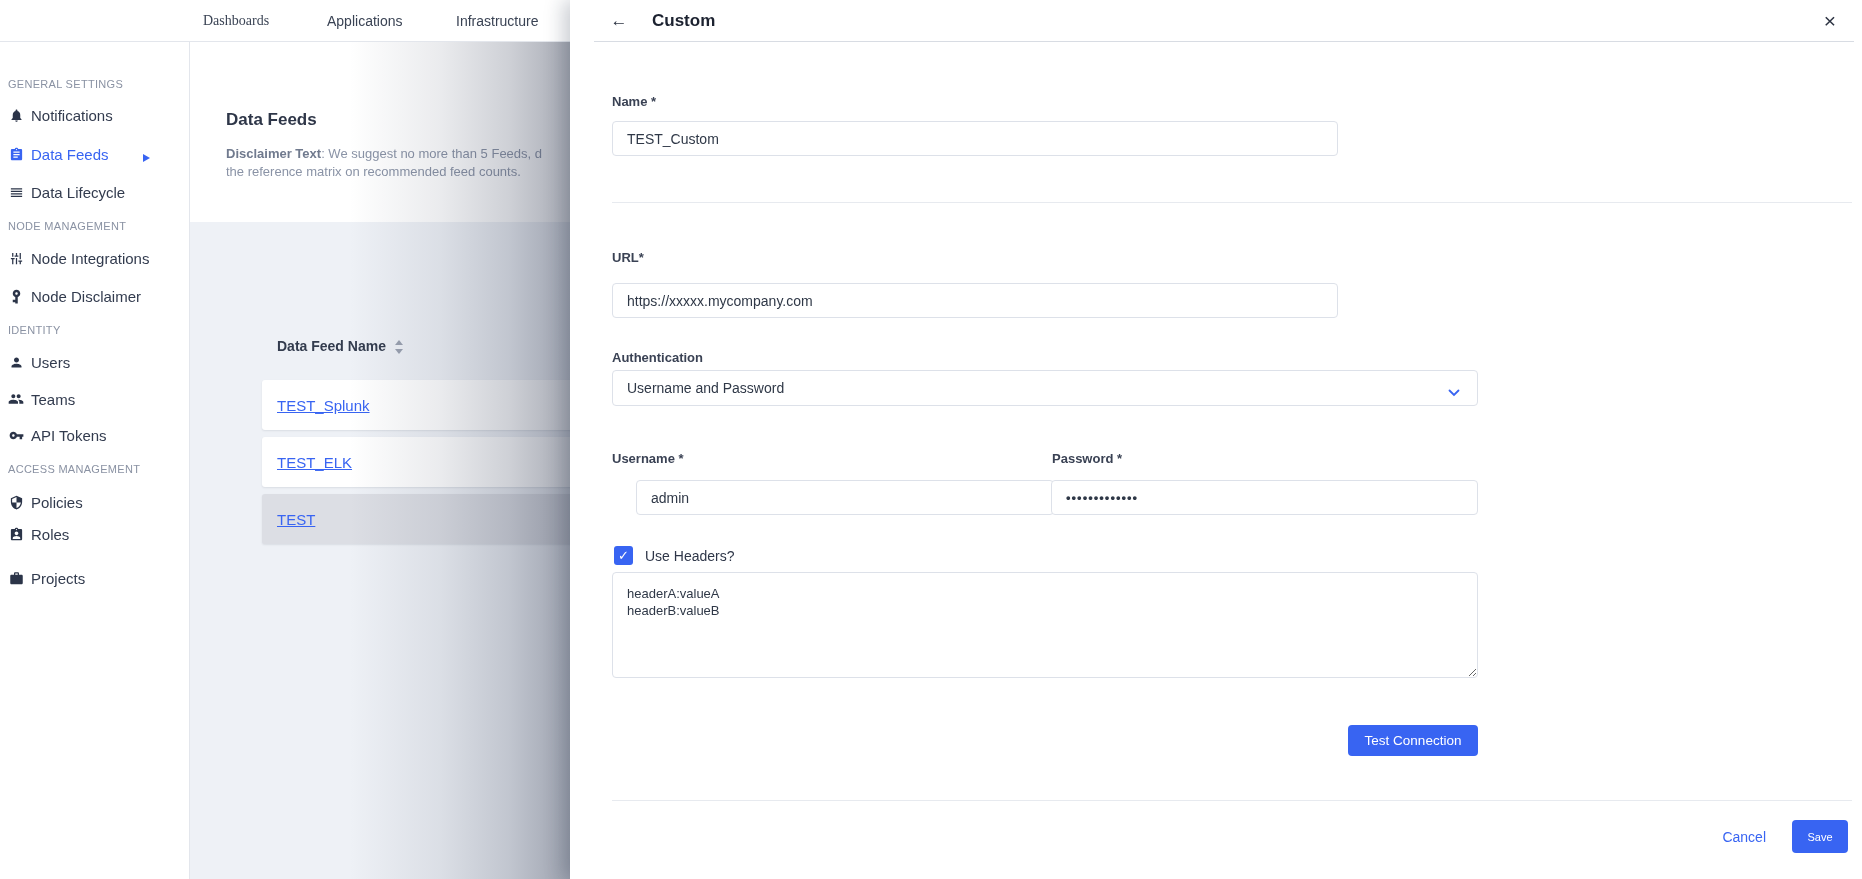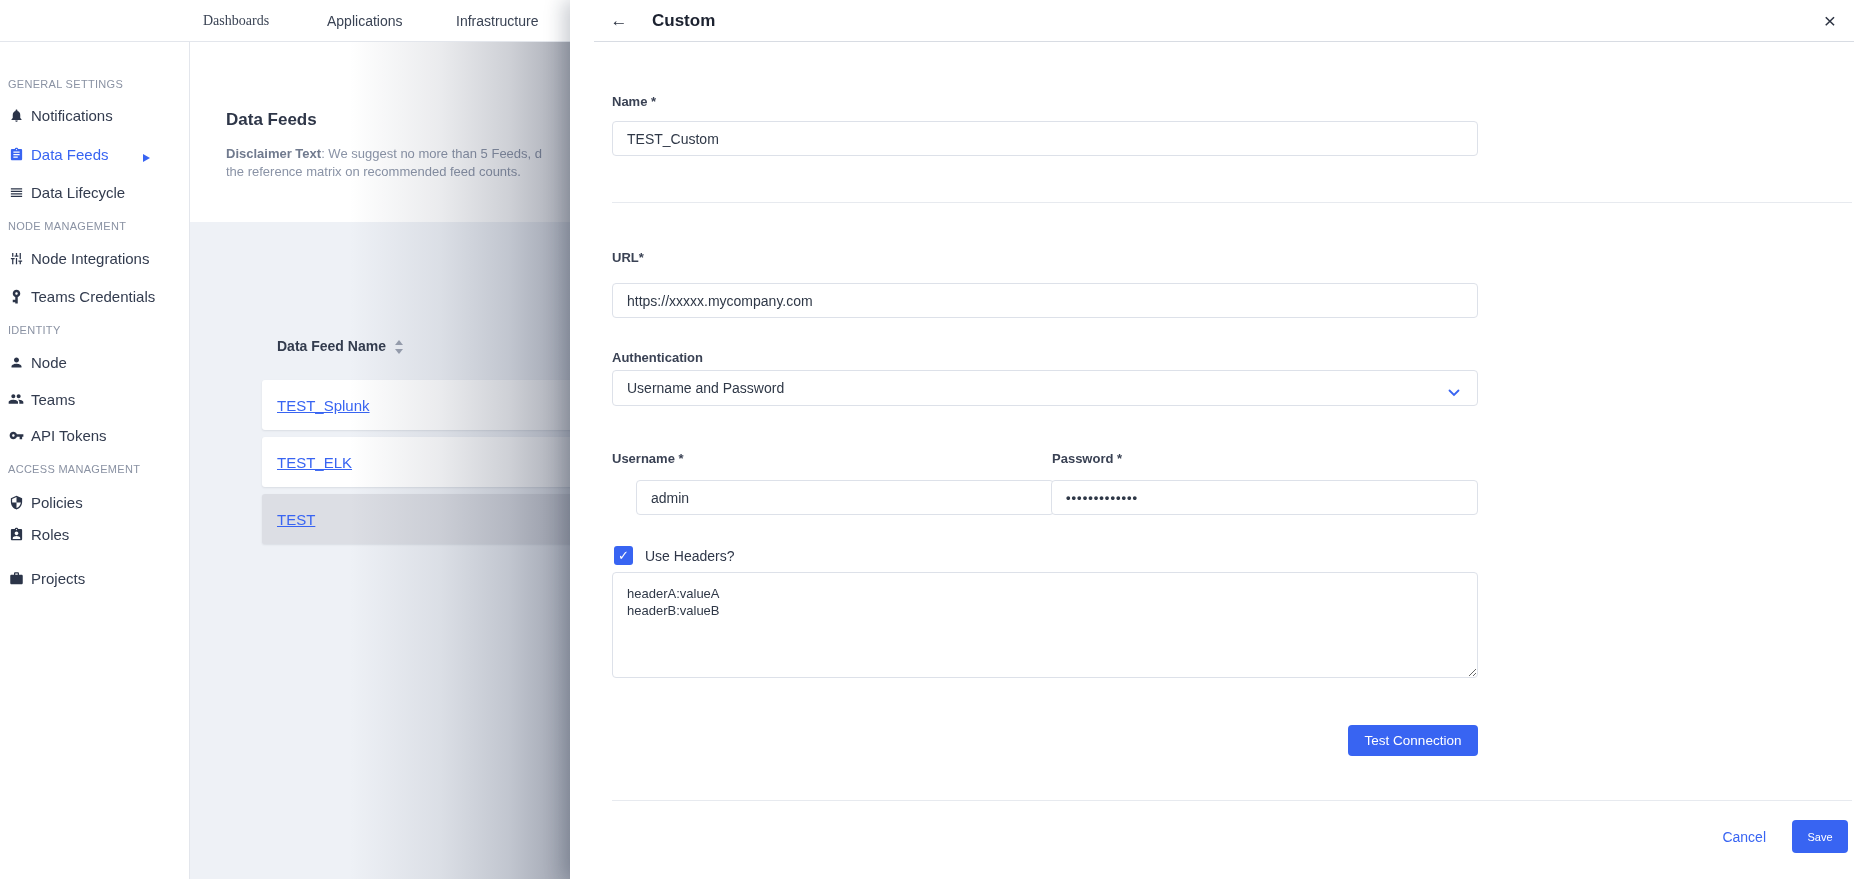--- a/index.html
+++ b/index.html
@@ -74,21 +74,21 @@
     font-size: 17px; color: #2c3342; display: flex; align-items: center;
     justify-content: center; cursor: pointer; }
   .panel-title { position: absolute; left: 82px; top: 11px; font-size: 17px;
     font-weight: 700; color: #1c2230; }
   .close-btn { position: absolute; right: 20px; top: 9px; width: 24px; height: 24px;
     font-size: 21px; line-height: 24px; text-align: center; color: #2c3342; cursor: pointer; }
 
   .f-label { position: absolute; font-size: 13px; font-weight: 600; color: #3a4254; }
   .f-input { position: absolute; height: 35px; border: 1px solid #dde1e9;
     border-radius: 4px; background: #fff; font-family: inherit; font-size: 14px;
-    color: #2f3847; padding: 0 14px; outline: none; width: 866px; left: 42px; }
+    color: #2f3847; padding: 0 14px; outline: none; width: 726px; left: 42px; }
   .divider { position: absolute; left: 42px; right: 10px; height: 1px; background: #e7eaef; }
 
   .select-box { position: absolute; left: 42px; width: 866px; height: 36px;
     border: 1px solid #dde1e9; border-radius: 4px; background: #fff;
     display: flex; align-items: center; padding: 0 14px; font-size: 14px;
     color: #2f3847; cursor: pointer; }
   .select-box .chev { position: absolute; right: 17px; top: 13px; }
 
   .checkbox { position: absolute; left: 44px; top: 546px; width: 19px; height: 19px;
     background: #3864f2; border-radius: 3px; color: #fff; font-size: 13px;
@@ -162,32 +162,32 @@
       </span>
     <span>Node Integrations</span>
   </div>
 
   <div class="side-item" style="top:242px">
     <span class="icn">
         <svg width="15" height="15" viewBox="0 0 24 24" fill="currentColor" style="transform:rotate(90deg)">
           <path d="M12.65 10C11.83 7.67 9.61 6 7 6c-3.31 0-6 2.69-6 6s2.69 6 6 6c2.61 0 4.83-1.67 5.65-4H17v4h4v-4h2v-4H12.65zM7 14c-1.1 0-2-.9-2-2s.9-2 2-2 2 .9 2 2-.9 2-2 2z"></path>
         </svg>
       </span>
-    <span>Teams Credentials</span>
+    <span>Node Disclaimer</span>
   </div>
 
   <div class="sec-header" style="top:282px">IDENTITY</div>
 
   <div class="side-item" style="top:308px">
     <span class="icn">
         <svg width="15" height="15" viewBox="0 0 24 24" fill="currentColor">
           <path d="M12 12c2.21 0 4-1.79 4-4s-1.79-4-4-4-4 1.79-4 4 1.79 4 4 4zm0 2c-2.67 0-8 1.34-8 4v2h16v-2c0-2.66-5.33-4-8-4z"></path>
         </svg>
       </span>
-    <span>Node</span>
+    <span>Users</span>
   </div>
 
   <div class="side-item" style="top:345px">
     <span class="icn">
         <svg width="16" height="16" viewBox="0 0 24 24" fill="currentColor">
           <path d="M16 11c1.66 0 2.99-1.34 2.99-3S17.66 5 16 5c-1.66 0-3 1.34-3 3s1.34 3 3 3zm-8 0c1.66 0 2.99-1.34 2.99-3S9.66 5 8 5C6.34 5 5 6.34 5 8s1.34 3 3 3zm0 2c-2.33 0-7 1.17-7 3.5V19h14v-2.5c0-2.33-4.67-3.5-7-3.5zm8 0c-.29 0-.62.02-.97.05 1.16.84 1.97 1.97 1.97 3.45V19h6v-2.5c0-2.33-4.67-3.5-7-3.5z"></path>
         </svg>
       </span>
     <span>Teams</span>
   </div>

